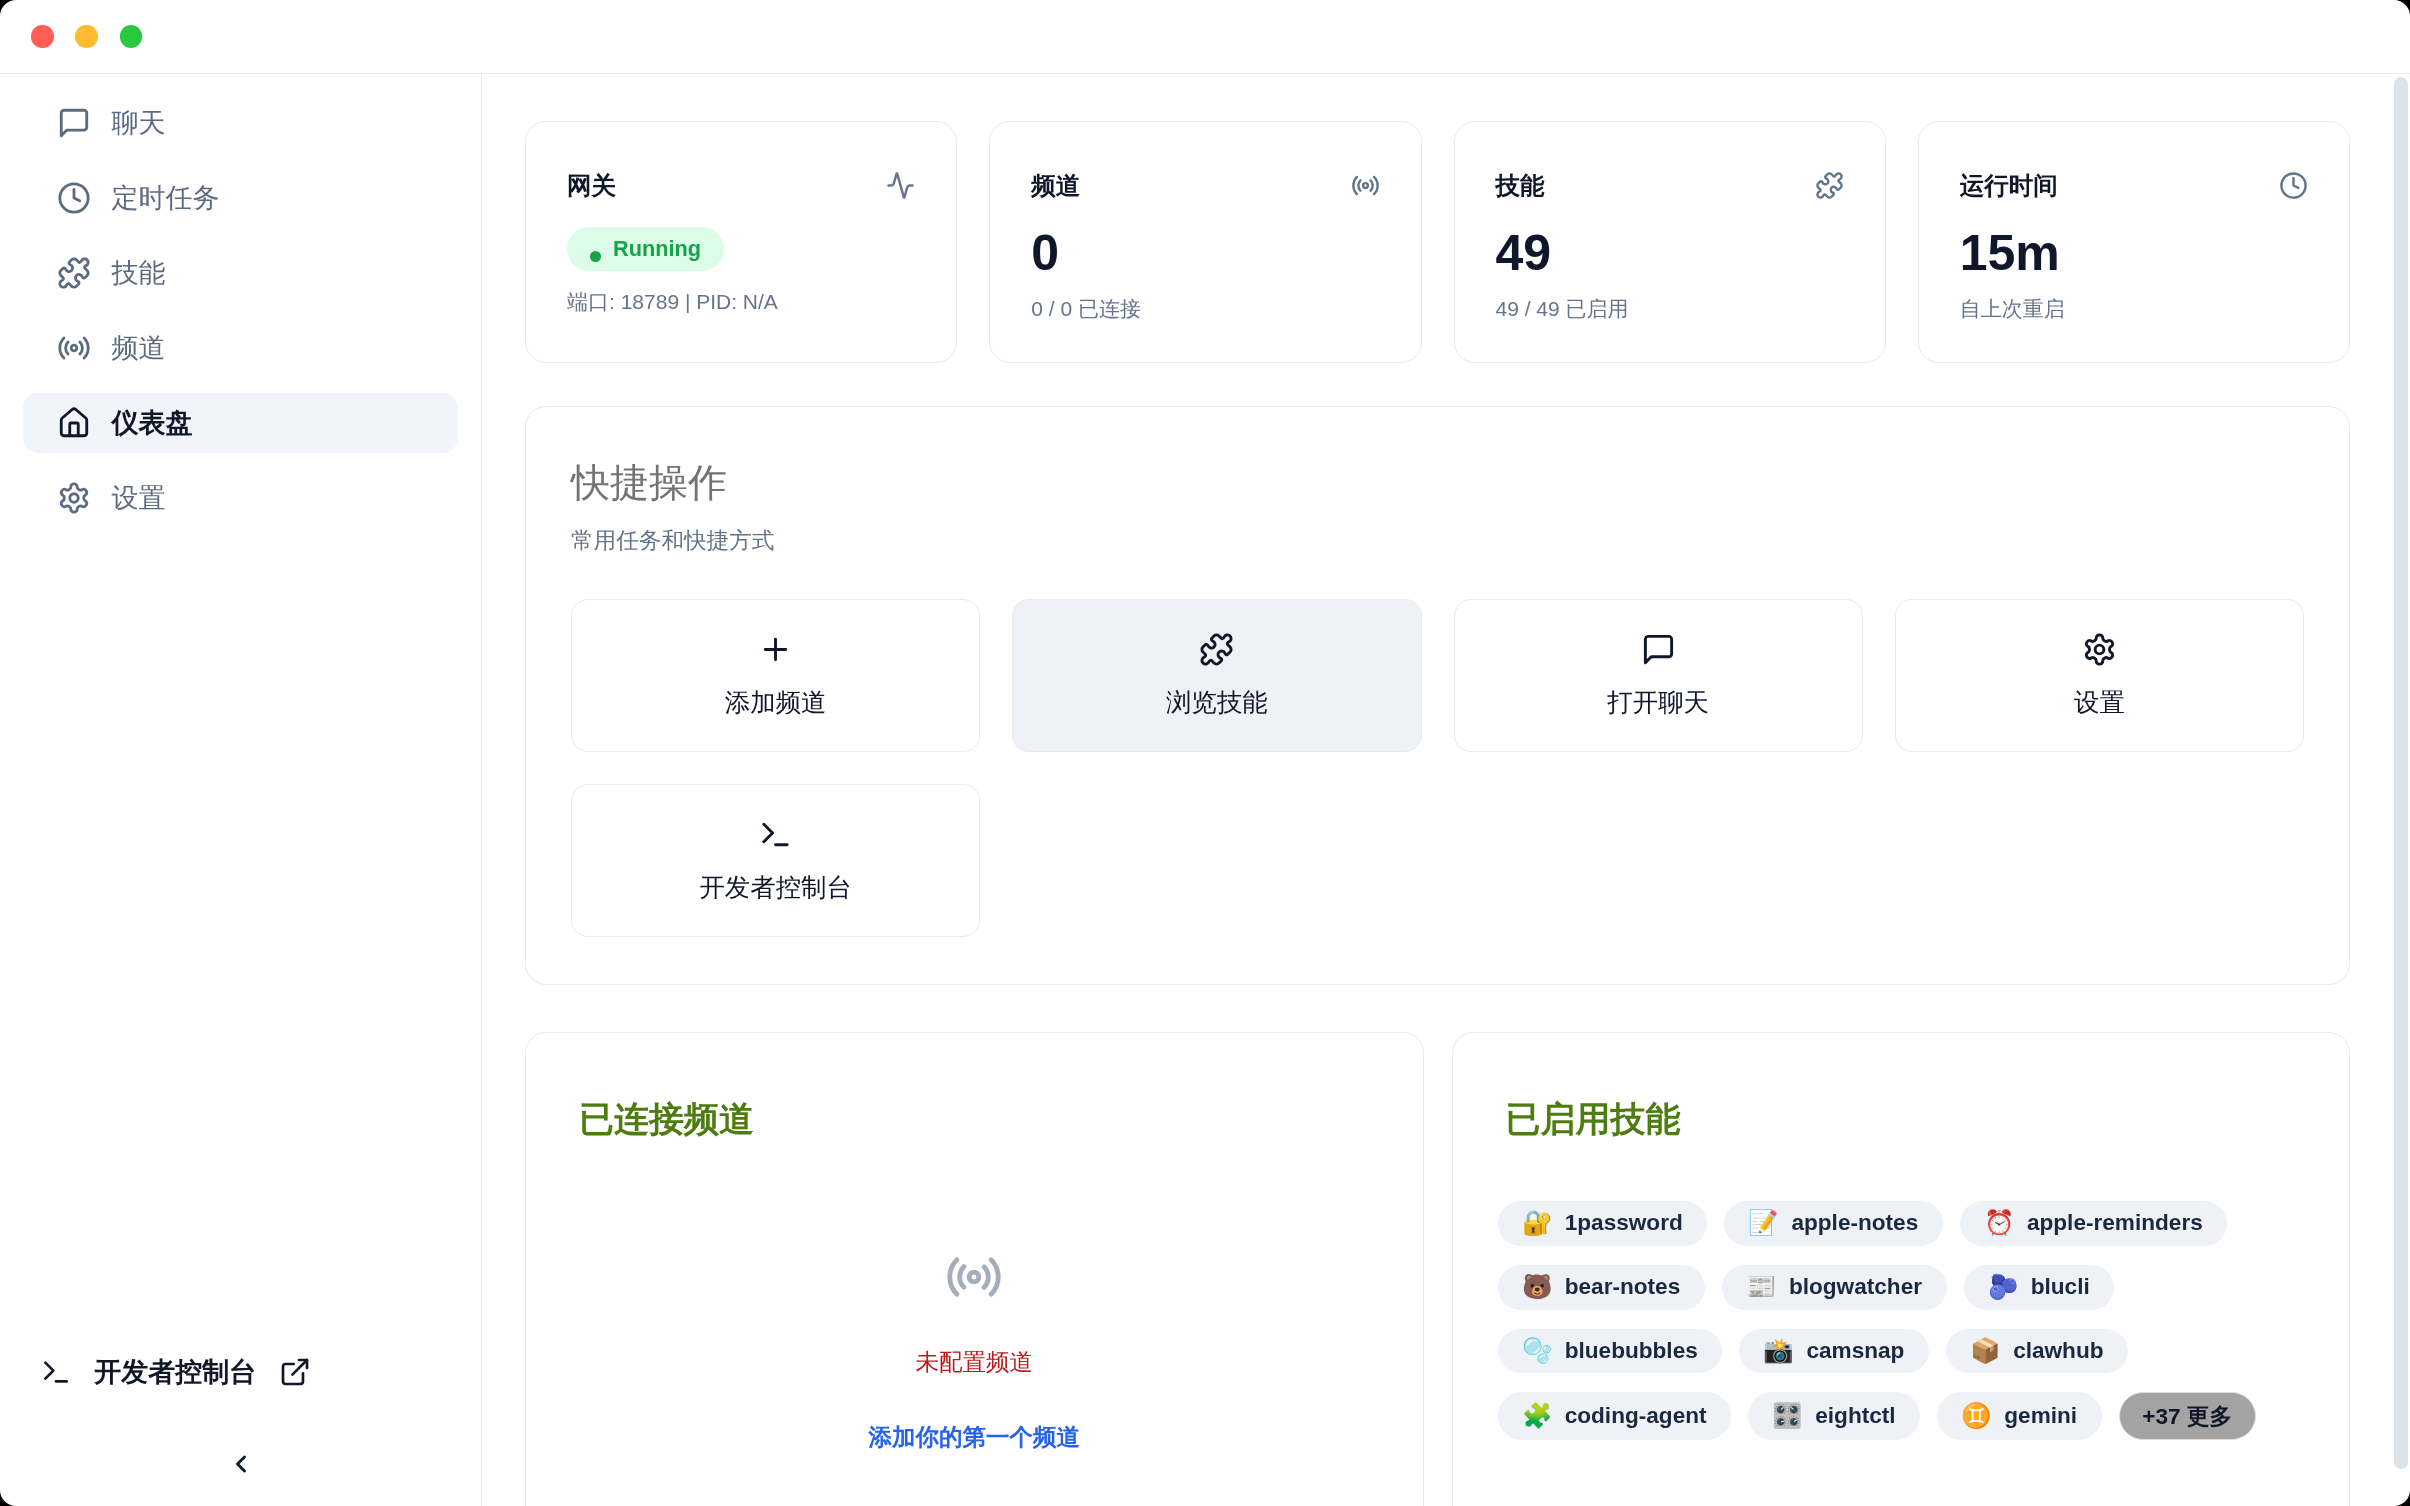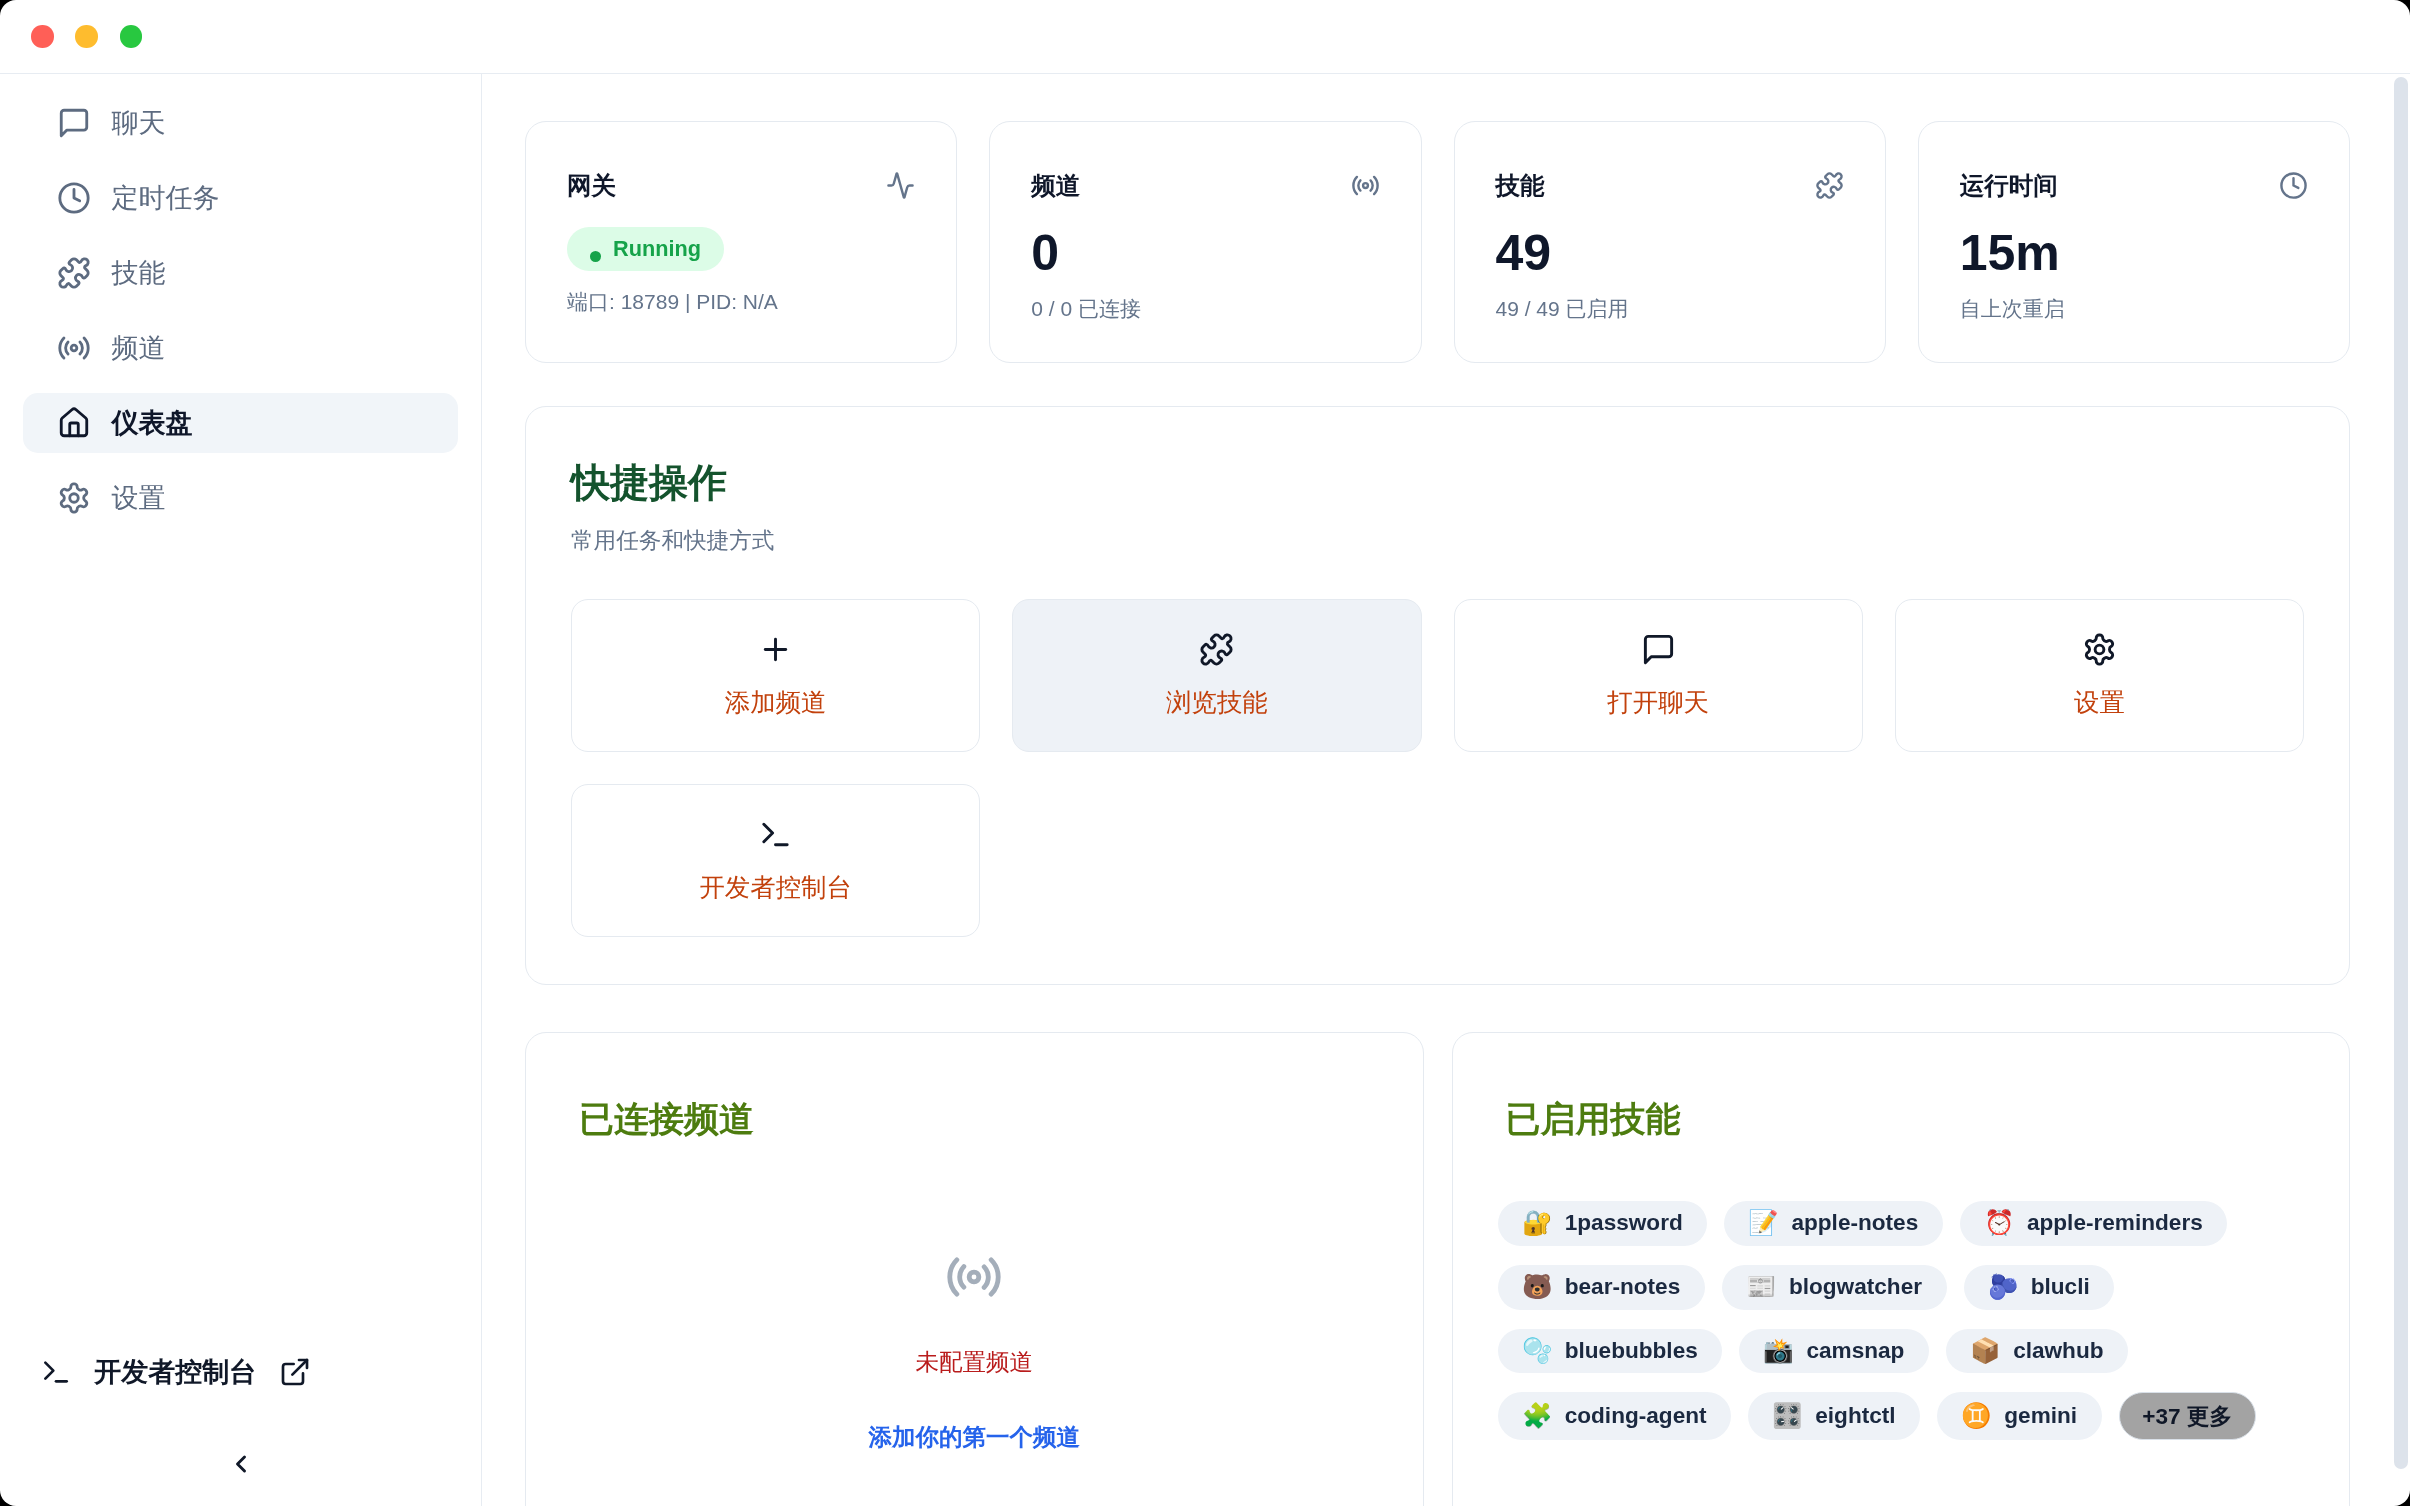--- a/index.html
+++ b/index.html
@@ -34,26 +34,26 @@
   .stat-head{display:flex;justify-content:space-between;align-items:center;}
   .stat-title{font-size:24.5px;font-weight:700;color:#0f172a;}
   .stat-head svg{width:29px;height:29px;color:#64748b;flex:none;}
   .badge-running{display:inline-flex;align-items:flex-end;gap:12.2px;background:#dcfce7;color:#16a34a;
     font-size:21.7px;font-weight:600;border-radius:941px;padding:9.4px 22.6px;margin-top:24.5px;}
   .badge-dot{width:11.3px;height:11.3px;border-radius:50%;background:#16a34a;}
   .stat-value{font-size:50px;font-weight:800;color:#0f172a;line-height:1;margin-top:26px;}
   .stat-detail{font-size:21px;color:#64748b;margin-top:17px;}
   
   .qa-card{margin-top:43px;border:1.9px solid #e5eaf0;border-radius:21px;padding:49px 45px 47px;background:#fff;}
-  .qa-title{font-size:39px;font-weight:700;color:#14532d;margin:0;}
+  .qa-title{font-size:39px;font-weight:400;color:#737373;margin:0;}
   .qa-sub{font-size:22.6px;color:#64748b;margin:15px 0 0;}
   .qa-grid{display:grid;grid-template-columns:repeat(4,1fr);gap:32px;margin-top:43px;}
   .qa-btn{height:153px;background:#fff;border:1.9px solid #e5eaf0;border-radius:17px;
     display:flex;flex-direction:column;align-items:center;justify-content:center;gap:19px;
-    font-size:25.4px;font-weight:500;color:#c2410c;cursor:default;}
+    font-size:25.4px;font-weight:500;color:#0f172a;cursor:default;}
   .qa-btn svg{width:35px;height:35px;color:#101828;}
   .qa-btn.highlight{background:#eef2f7;}
   
   .bottom{display:grid;grid-template-columns:1fr 1fr;gap:28px;margin-top:47px;}
   .panel{height:603px;box-sizing:border-box;border:1.9px solid #e5eaf0;border-radius:21px;
     padding:55px 45px;background:#fff;}
   .panel-title{font-size:35px;font-weight:800;color:#4d7c0f;margin:8px;}
   .empty{display:flex;flex-direction:column;align-items:center;margin-top:105px;}
   .empty svg{width:58px;height:58px;color:#a4aeba;}
   .empty-text{font-size:23.5px;color:#b91c1c;margin-top:40px;}

